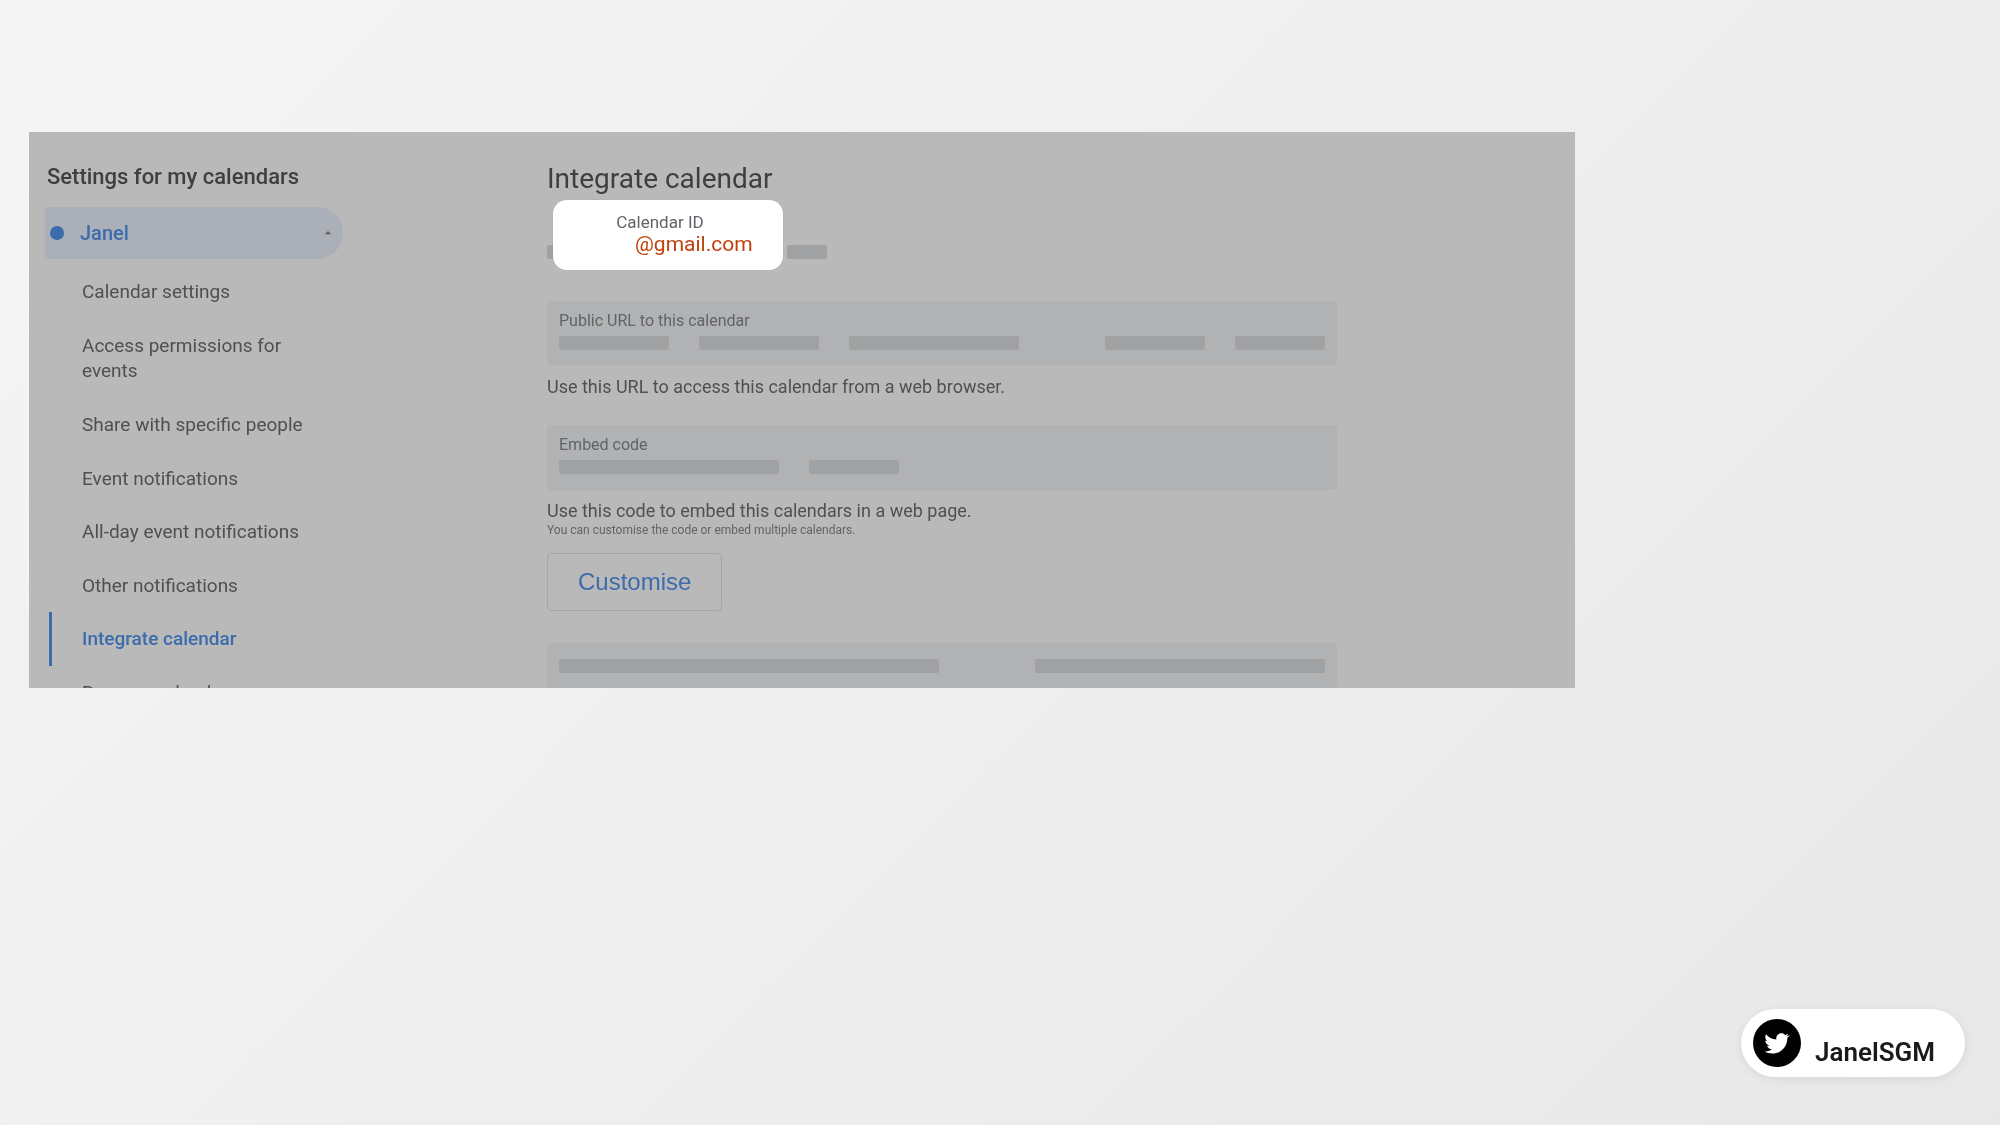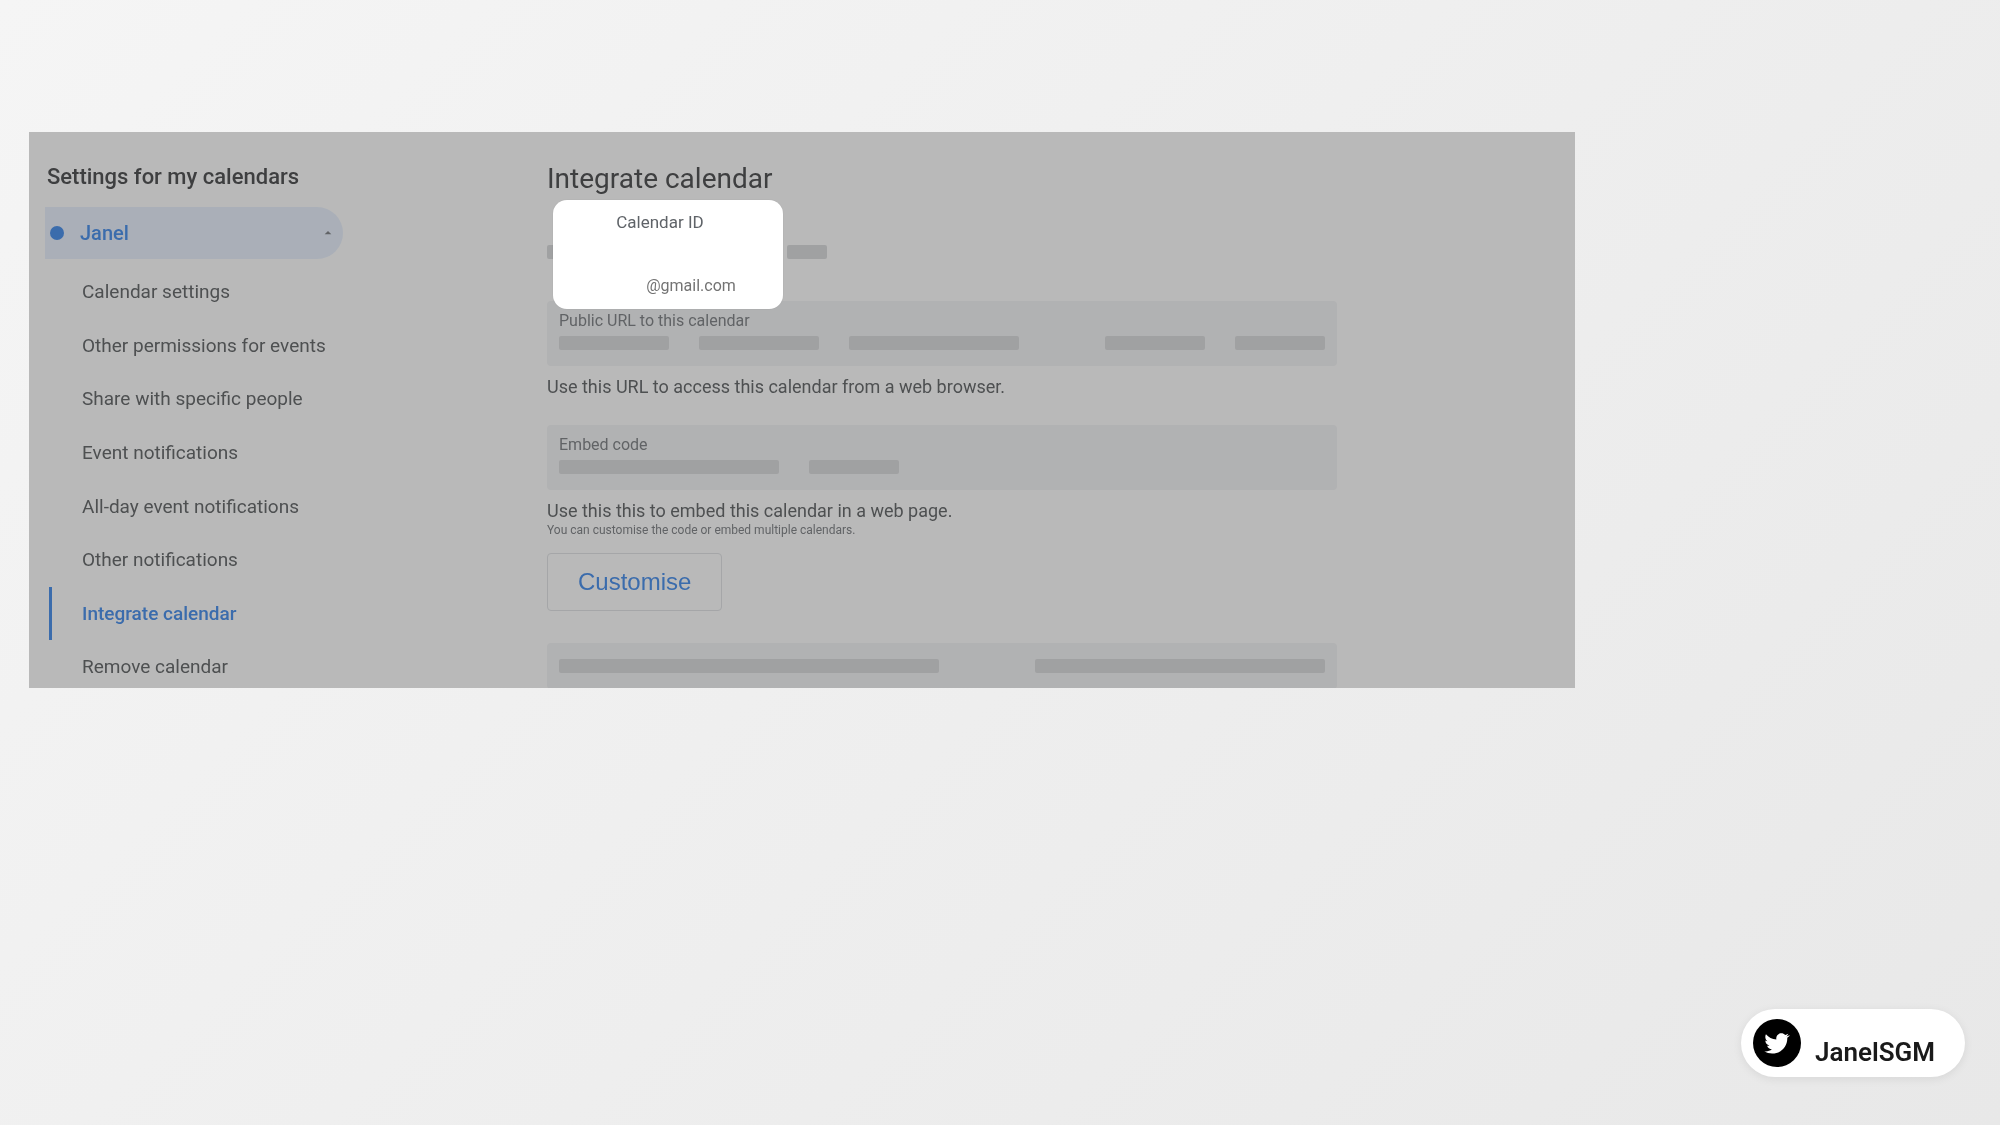--- a/index.html
+++ b/index.html
@@ -110,24 +110,23 @@
       padding: 12px 36px 14px 20px;
       z-index: 20;
       box-shadow: 0 0 0 1px rgba(0,0,0,0.02);
       text-align: center;
     }
     .highlight-label {
       font-size: 17px;
       color: #5f6368;
     }
     .highlight-value {
-      font-size: 16px;
-      color: #737373;
+      font-size: 21px;
+      color: #c2410c;
       padding-left: 62px;
-      margin-top: 44px;
     }
     .field-block {
       margin-bottom: 20px;
     }
     .input-box {
       background: #f1f3f4;
       border-radius: 4px;
       padding: 10px 12px 14px 12px;
       width: 790px;
       position: relative;
@@ -222,21 +221,21 @@
       <span class="calendar-name">Janel</span>
       <span class="chevron">
         <svg viewBox="0 0 24 24">
             <path d="M7 14l5-5 5 5z"></path>
           </svg>
       </span>
     </div>
 
     <div class="nav-items">
       <div class="nav-item">Calendar settings</div>
-      <div class="nav-item">Other permissions for events</div>
+      <div class="nav-item">Access permissions for events</div>
       <div class="nav-item">Share with specific people</div>
       <div class="nav-item">Event notifications</div>
       <div class="nav-item">All-day event notifications</div>
       <div class="nav-item">Other notifications</div>
       <div class="nav-item selected">Integrate calendar</div>
       <div class="nav-item">Remove calendar</div>
     </div>
   </div>
 
   <div class="main">
@@ -264,21 +263,21 @@
     </div>
 
     <div class="field-block" style="margin-top:28px">
       <div class="input-box">
         <div class="input-label">Embed code</div>
         <div class="input-redact">
           <div class="redact-bar" style="width:220px"></div>
           <div class="redact-bar" style="width:90px"></div>
         </div>
       </div>
-      <div class="helper-text">Use this this to embed this calendar in a web page.</div>
+      <div class="helper-text">Use this code to embed this calendars in a web page.</div>
       <div class="helper-sub">You can customise the code or embed multiple calendars.</div>
       <button class="btn-outline">Customise</button>
     </div>
 
     <div class="field-block" style="margin-top:32px">
       <div class="input-box">
         <div class="input-redact">
           <div class="redact-bar" style="width:380px"></div>
           <div class="redact-bar" style="width:290px; margin-left:auto"></div>
         </div>

